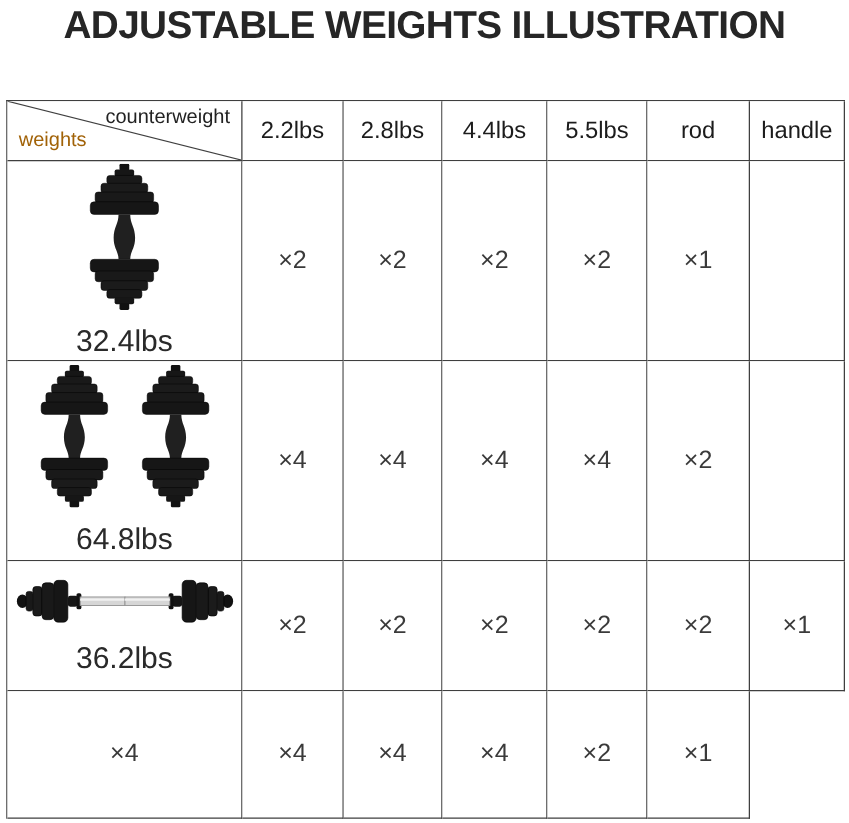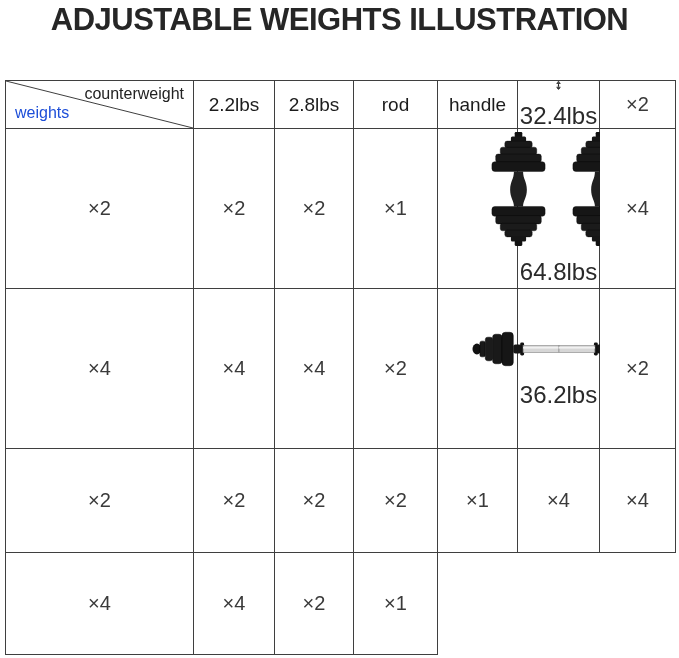--- a/index.html
+++ b/index.html
@@ -12,21 +12,21 @@
            grid-template-columns:188px 81px 79px 84px 80px 82px 76px;
            grid-template-rows:48px 160px 160px 104px 102px;
            border-top:1px solid #3f3f3f; border-left:1px solid #3f3f3f; }
   .cell { border-right:1px solid #3f3f3f; border-bottom:1px solid #3f3f3f;
           display:flex; align-items:center; justify-content:center; background:#fff; box-sizing:border-box;text-align:center; }
   .colhead { font-weight:normal; font-size:19px; color:#1c1c1c; }
   .value { font-size:20px; color:#3a3a3a; }
   .corner { position:relative; }
   .diag { position:absolute; left:0; top:0; width:100%; height:100%; }
   .corner-top { position:absolute; top:4px; right:9px; font-size:16px; color:#222; }
-  .corner-bottom { position:absolute; bottom:6px; left:9px; font-size:16px; color:#1d4ed8; }
+  .corner-bottom { position:absolute; bottom:6px; left:9px; font-size:16px; color:#a16207; }
   .weight-cell { flex-direction:column; gap:13px; }
   .weight-label { font-size:24px; color:#2a2a2a; line-height:1.05; }
   .pair { display:flex; gap:8px; align-items:center; }
   .hidden-defs { position:absolute; width:0; height:0; overflow:hidden; }
 </style>
 </head>
 <body>
 
 <svg class="hidden-defs" aria-hidden="true">
   <defs>
@@ -81,20 +81,22 @@
 
     <div class="cell corner">
       <svg class="diag" viewBox="0 0 100 100" preserveAspectRatio="none">
         <line x1="0" y1="0" x2="100" y2="100" stroke="#3f3f3f" stroke-width="1" vector-effect="non-scaling-stroke"></line>
       </svg>
       <span class="corner-top">counterweight</span>
       <span class="corner-bottom">weights</span>
     </div>
     <div class="cell colhead">2.2lbs</div>
     <div class="cell colhead">2.8lbs</div>
+    <div class="cell colhead">4.4lbs</div>
+    <div class="cell colhead">5.5lbs</div>
     <div class="cell colhead">rod</div>
     <div class="cell colhead">handle</div>
 
     <div class="cell weight-cell">
       <svg width="75" height="117" viewBox="0 0 96 150">
         <use href="#vdb-shape"></use>
       </svg>
       <span class="weight-label">32.4lbs</span>
     </div>
     <div class="cell value">×2</div>

